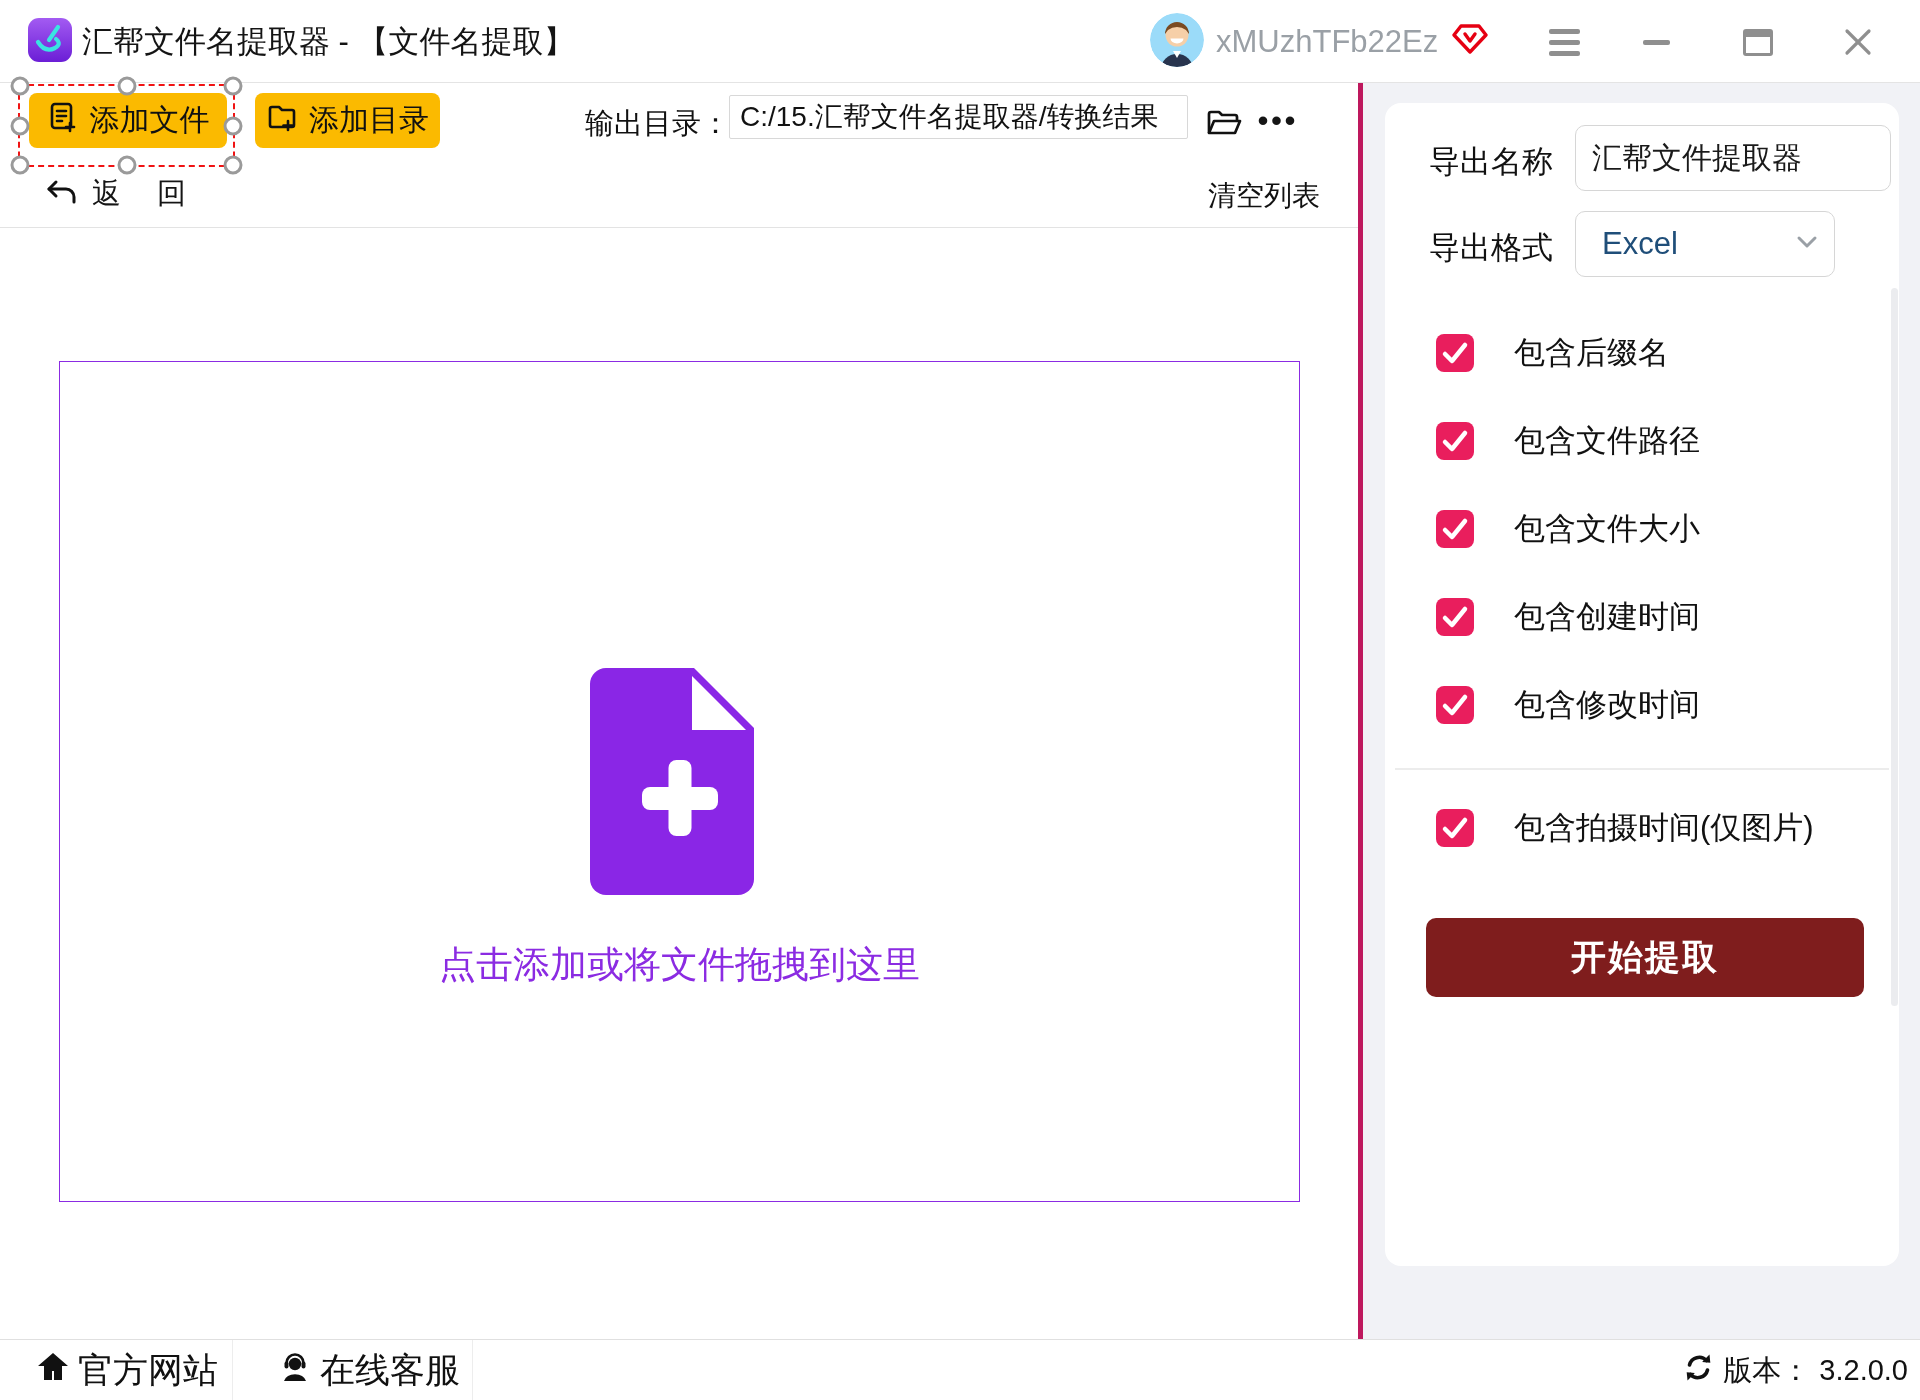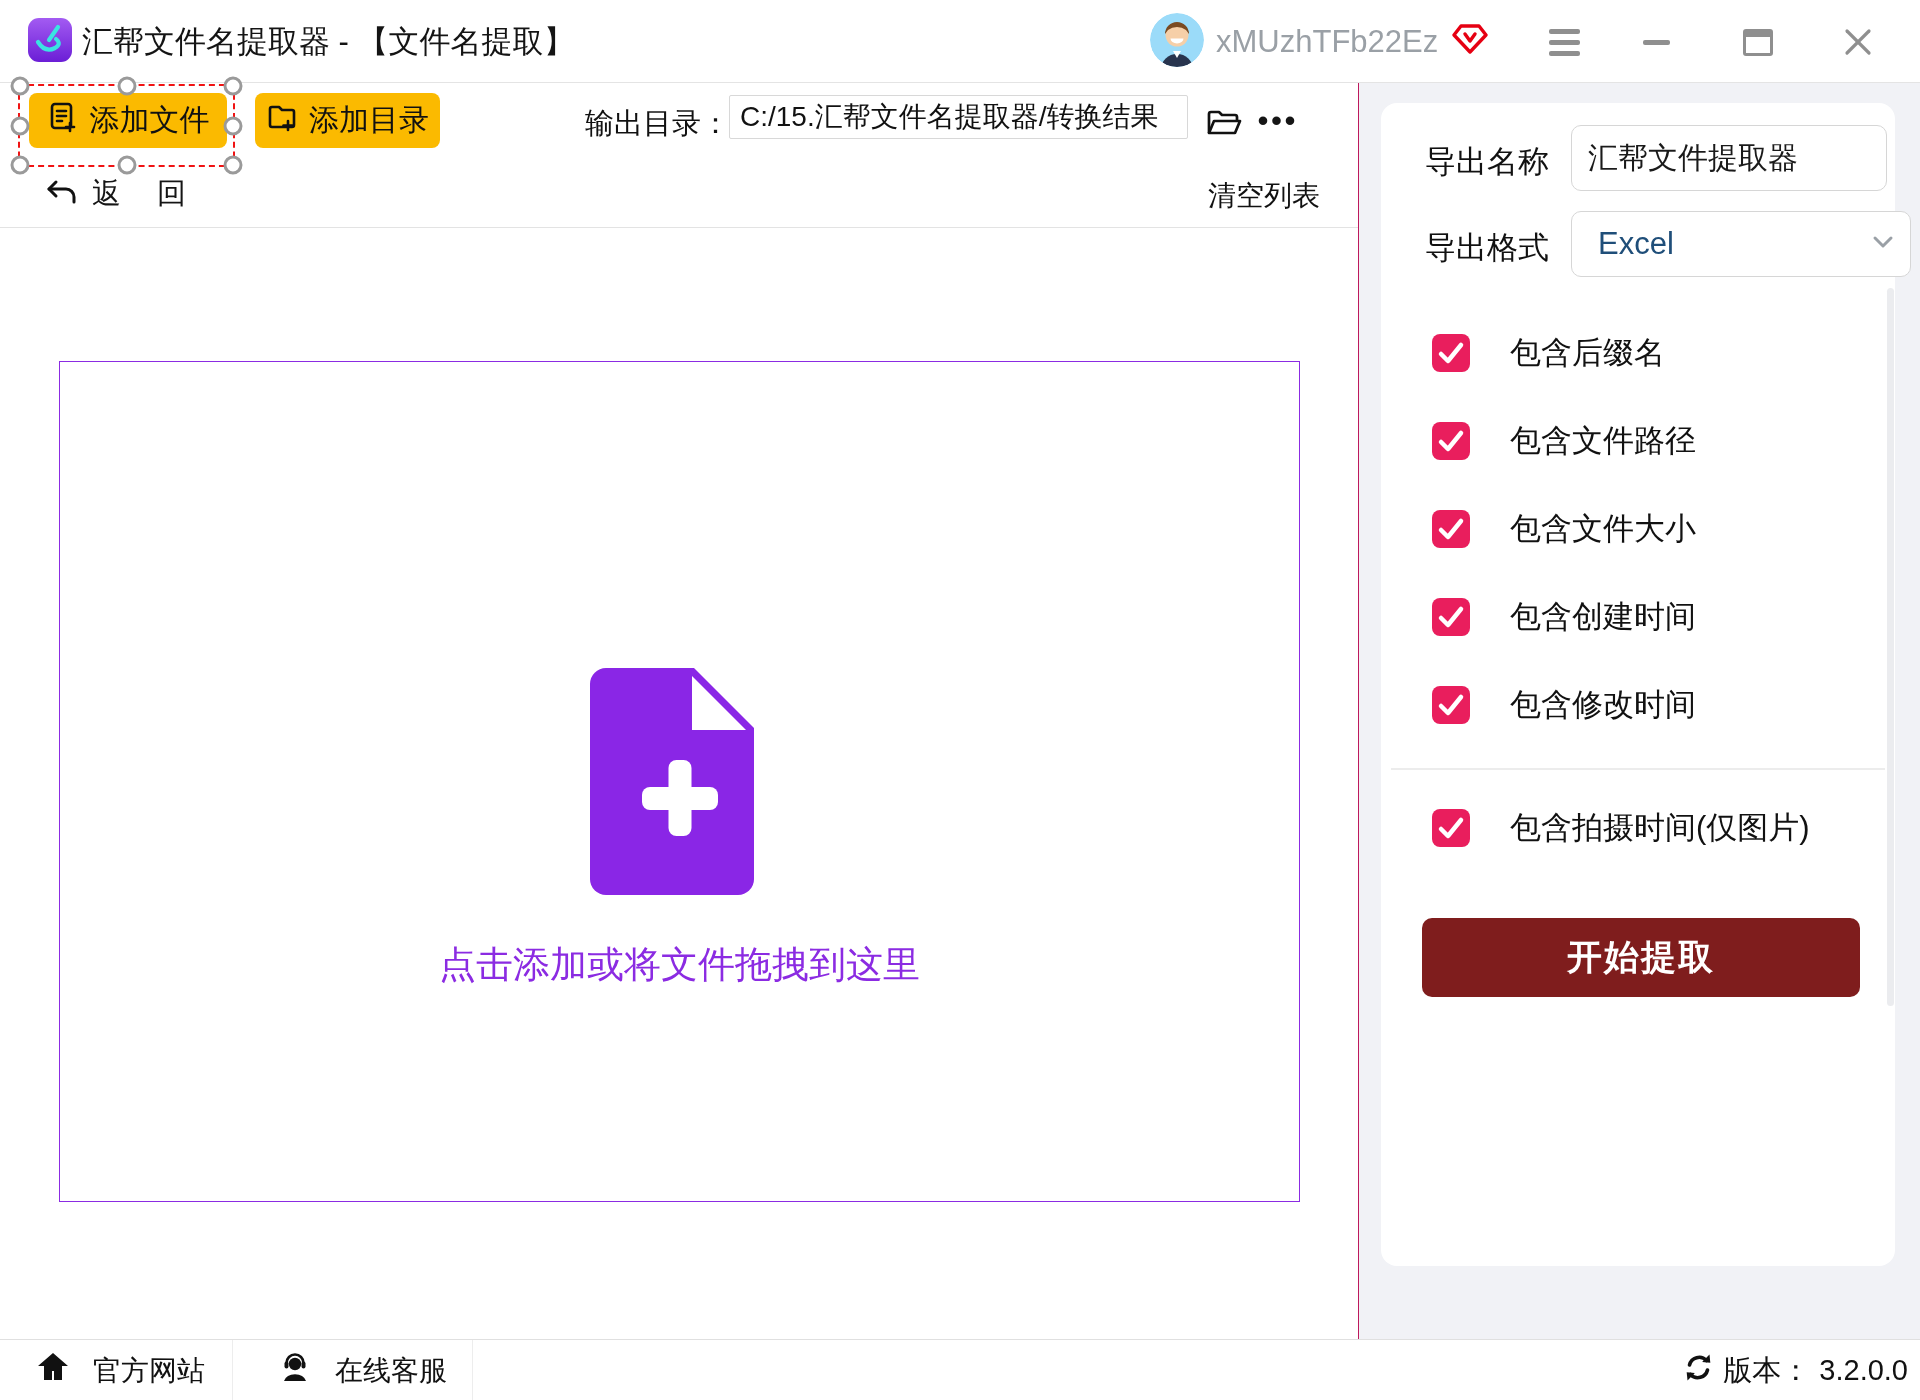--- a/index.html
+++ b/index.html
@@ -37,36 +37,36 @@
   .btn-back .txt { letter-spacing:14px; }
   .btn-clear { position:absolute; left:1208px; top:177px; font-size:28px; color:#111; cursor:pointer; }
   .toolbar-divider { position:absolute; left:0; top:227px; width:1358px; height:1px; background:#e3e3e3; }
 
   
   .dropzone { position:absolute; left:59px; top:361px; width:1241px; height:841px; border:1px solid #8b2be2; cursor:pointer; }
   .drop-icon { position:absolute; left:530px; top:306px; width:180px; height:227px; }
   .drop-hint { position:absolute; left:0; top:578px; width:100%; text-align:center; font-size:37px; color:#8b2be2; }
 
   
-  .sidebar { position:absolute; left:1358px; top:83px; width:562px; height:1256px; background:#f1f2f6; border-left:1px solid #be185d; }
+  .sidebar { position:absolute; left:1358px; top:83px; width:562px; height:1256px; background:#f1f2f6; border-left:5px solid #be185d; }
   .card { position:absolute; left:22px; top:20px; width:514px; height:1163px; background:#fff; border-radius:16px; }
   .fld-label { position:absolute; left:44px; font-size:31px; color:#111; }
   .name-input { position:absolute; left:190px; top:22px; width:316px; height:66px; border:1.5px solid #d6d6d6; border-radius:10px; font-size:30px; padding:0 16px; color:#1a1a1a; font-family:inherit; background:#fff; }
-  .format-select { position:absolute; left:190px; top:108px; width:340px; height:66px; border:1.5px solid #d6d6d6; border-radius:10px; display:flex; align-items:center; justify-content:space-between; padding:0 16px 0 26px; cursor:pointer; background:#fff; }
+  .format-select { position:absolute; left:190px; top:108px; width:260px; height:66px; border:1.5px solid #d6d6d6; border-radius:10px; display:flex; align-items:center; justify-content:space-between; padding:0 16px 0 26px; cursor:pointer; background:#fff; }
   .format-select .val { font-size:31px; color:#1f4e79; }
   .opt { position:absolute; left:51px; display:flex; align-items:center; gap:15px; cursor:pointer; }
   .cbx { width:38px; height:38px; background:#e91e5d; border-radius:8px; display:flex; align-items:center; justify-content:center; flex:0 0 auto; }
   .opt .lbl { font-size:31px; color:#111;margin-left:25px; }
   .card-divider { position:absolute; left:10px; top:665px; width:494px; height:2px; background:#ececec; }
   .start-btn { position:absolute; left:41px; top:815px; width:438px; height:79px; background:#7f1d1d; border-radius:10px; color:#fff; font-size:35px; font-weight:700; display:flex; align-items:center; justify-content:center; cursor:pointer; letter-spacing:2px; }
   .scroll-track { position:absolute; left:506px; top:185px; width:7px; height:718px; background:#ebecef; border-radius:4px; }
 
   
   .footer { position:absolute; left:0; top:1339px; width:1920px; height:61px; background:#fff; border-top:1px solid #e0e0e0; }
-  .f-item { position:absolute; top:0; height:61px; display:flex; align-items:center; gap:23px; font-size:28px; color:#111; cursor:pointer; }
+  .f-item { position:absolute; top:0; height:61px; display:flex; align-items:center; gap:8px; font-size:35px; color:#111; cursor:pointer; }
   .f-web { left:36px; } .f-support { left:278px; }
   .f-div { position:absolute; top:0; width:1px; height:61px; background:#ededed; }
   .f-div1 { left:232px; } .f-div2 { left:472px; }
   .f-version { position:absolute; right:12px; top:0; height:61px; display:flex; align-items:center; gap:9px; font-size:29px; color:#111; }
 </style>
 </head>
 <body>
 
 <div class="titlebar">
   <span class="app-icon">

